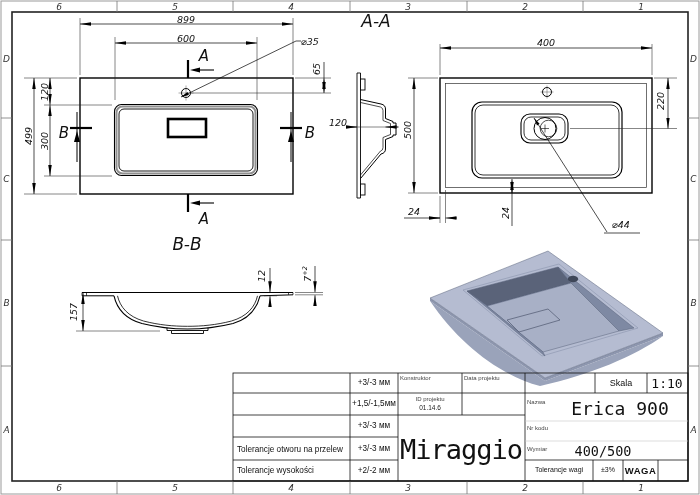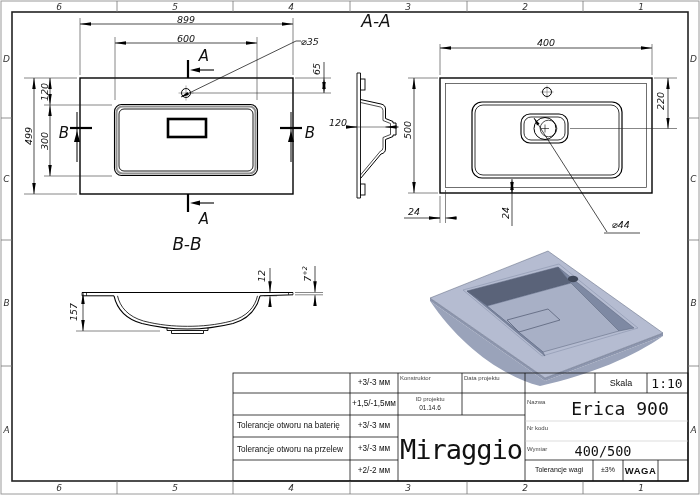--- a/index.html
+++ b/index.html
@@ -217,24 +217,24 @@
 
   <div class="t vtitle" style="left:187px;top:244px">B-B</div>
   <div class="t dim rot" style="left:73px;top:312px">157</div>
   <div class="t dim rot" style="left:261px;top:276px">12</div>
   <div class="t dim rot" style="left:307px;top:274px">
     <span>7</span><sup class="tol">+2</sup>
   </div>
 
   <div class="cell ctr" style="left:350px;top:373px;width:48px;height:20px">+3/-3 мм</div>
   <div class="cell ctr" style="left:350px;top:393px;width:48px;height:22px">+1,5/-1,5мм</div>
-  <div class="cell" style="left:237px;top:415px;width:108px;height:22px">Tolerancje otworu na baterię</div>
   <div class="cell ctr" style="left:350px;top:415px;width:48px;height:22px">+3/-3 мм</div>
   <div class="cell" style="left:237px;top:437px;width:108px;height:26px">Tolerancje otworu na przelew</div>
   <div class="cell ctr" style="left:350px;top:437px;width:48px;height:23px">+3/-3 мм</div>
+  <div class="cell" style="left:237px;top:460px;width:110px;height:21px">Tolerancje wysokości</div>
   <div class="cell ctr" style="left:350px;top:460px;width:48px;height:21px">+2/-2 мм</div>
 
   <div class="mini" style="left:400px;top:375px">Konstruktor</div>
   <div class="mini" style="left:464px;top:375px">Data projektu</div>
   <div class="mini ctr" style="left:430px;top:396px">ID projektu</div>
   <div class="mini ctr" style="left:430px;top:404px;font-size:6.5px;color:#222">01.14.6</div>
   <div class="t cad" style="left:461px;top:449px;font-size:27px;letter-spacing:-1px">Miraggio</div>
 
   <div class="cell ctr" style="left:595px;top:373px;width:52px;height:20px;font-size:9px">Skala</div>
   <div class="t cad" style="left:667px;top:383px;font-size:13px;font-weight:normal">1:10</div>

